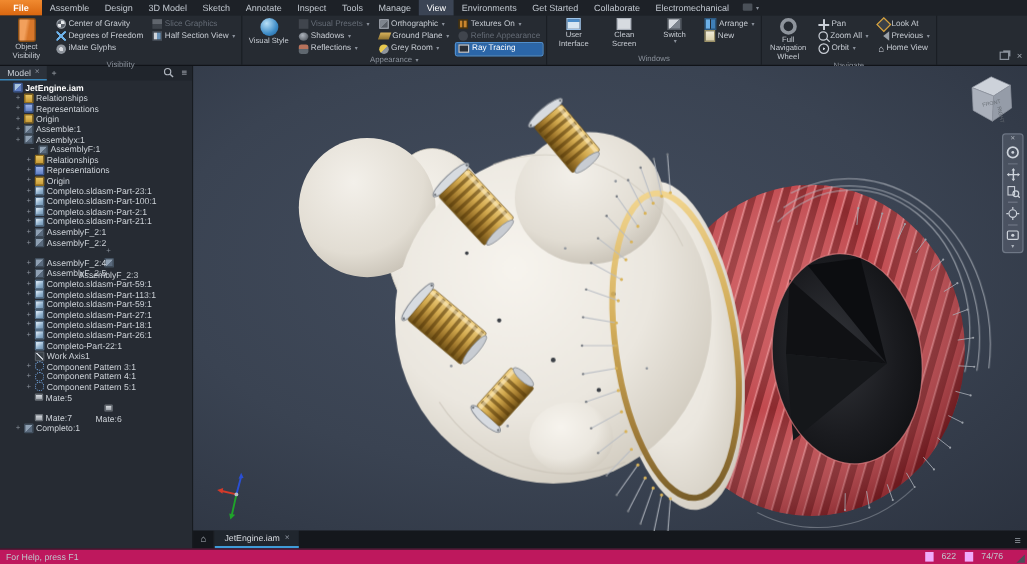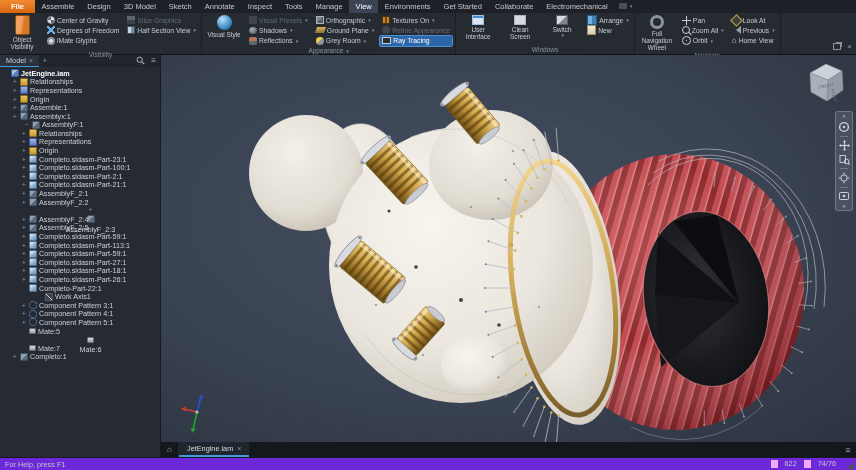--- a/index.html
+++ b/index.html
@@ -103,21 +103,21 @@
 
   
   .docbar{height:15px;background:#14171c;display:flex;align-items:stretch;font-size:7.3px;}
   .dhome{width:17px;display:flex;align-items:center;justify-content:center;color:#aeb4bd;border-right:1px solid #23282f;font-size:8px;}
   .dtab{display:flex;align-items:center;gap:4px;padding:0 8px;background:#20262e;border-bottom:2px solid #3f9bd8;color:#d7dbe0;}
   .dtab .x{color:#8b929c;font-size:7px;}
   .dspace{flex:1;}
   .dmenu{width:16px;display:flex;align-items:center;justify-content:center;color:#9aa0a8;font-size:9px;}
 
   
-  .statusbar{height:12px;background:#6d28d9;border-top:1px solid #171b20;display:flex;align-items:center;font-size:7.3px;color:#c0c6cd;padding-left:5px;}
+  .statusbar{height:12px;background:#be185d;border-top:1px solid #171b20;display:flex;align-items:center;font-size:7.3px;color:#c0c6cd;padding-left:5px;}
   .sspace{flex:1;}
   .stat{padding:0 7px;border-left:7px solid #f0abfc;height:8px;line-height:8px;text-align:center;}
   .grip{width:0;height:0;border-left:7px solid transparent;border-bottom:7px solid #4a5058;margin:3px 2px 0 4px;}
 </style>
 </head>
 <body>
 
 <div class="app">
 
   <div class="menubar">
@@ -461,21 +461,21 @@
           <div class="trow" style="padding-left: 21px;">
             <span class="texp">+</span>
             <span class="tico part"></span>
             <span>Completo.sldasm-Part-26:1</span>
           </div>
           <div class="trow" style="padding-left: 21px;">
             <span class="texp"></span>
             <span class="tico part"></span>
             <span>Completo-Part-22:1</span>
           </div>
-          <div class="trow" style="padding-left: 21px; margin-left: 16px;">
+          <div class="trow" style="padding-left: 21px;">
             <span class="texp"></span>
             <span class="tico axis"></span>
             <span>Work Axis1</span>
           </div>
           <div class="trow" style="padding-left: 21px;">
             <span class="texp">+</span>
             <span class="tico pattern"></span>
             <span>Component Pattern 3:1</span>
           </div>
           <div class="trow" style="padding-left: 21px;">

